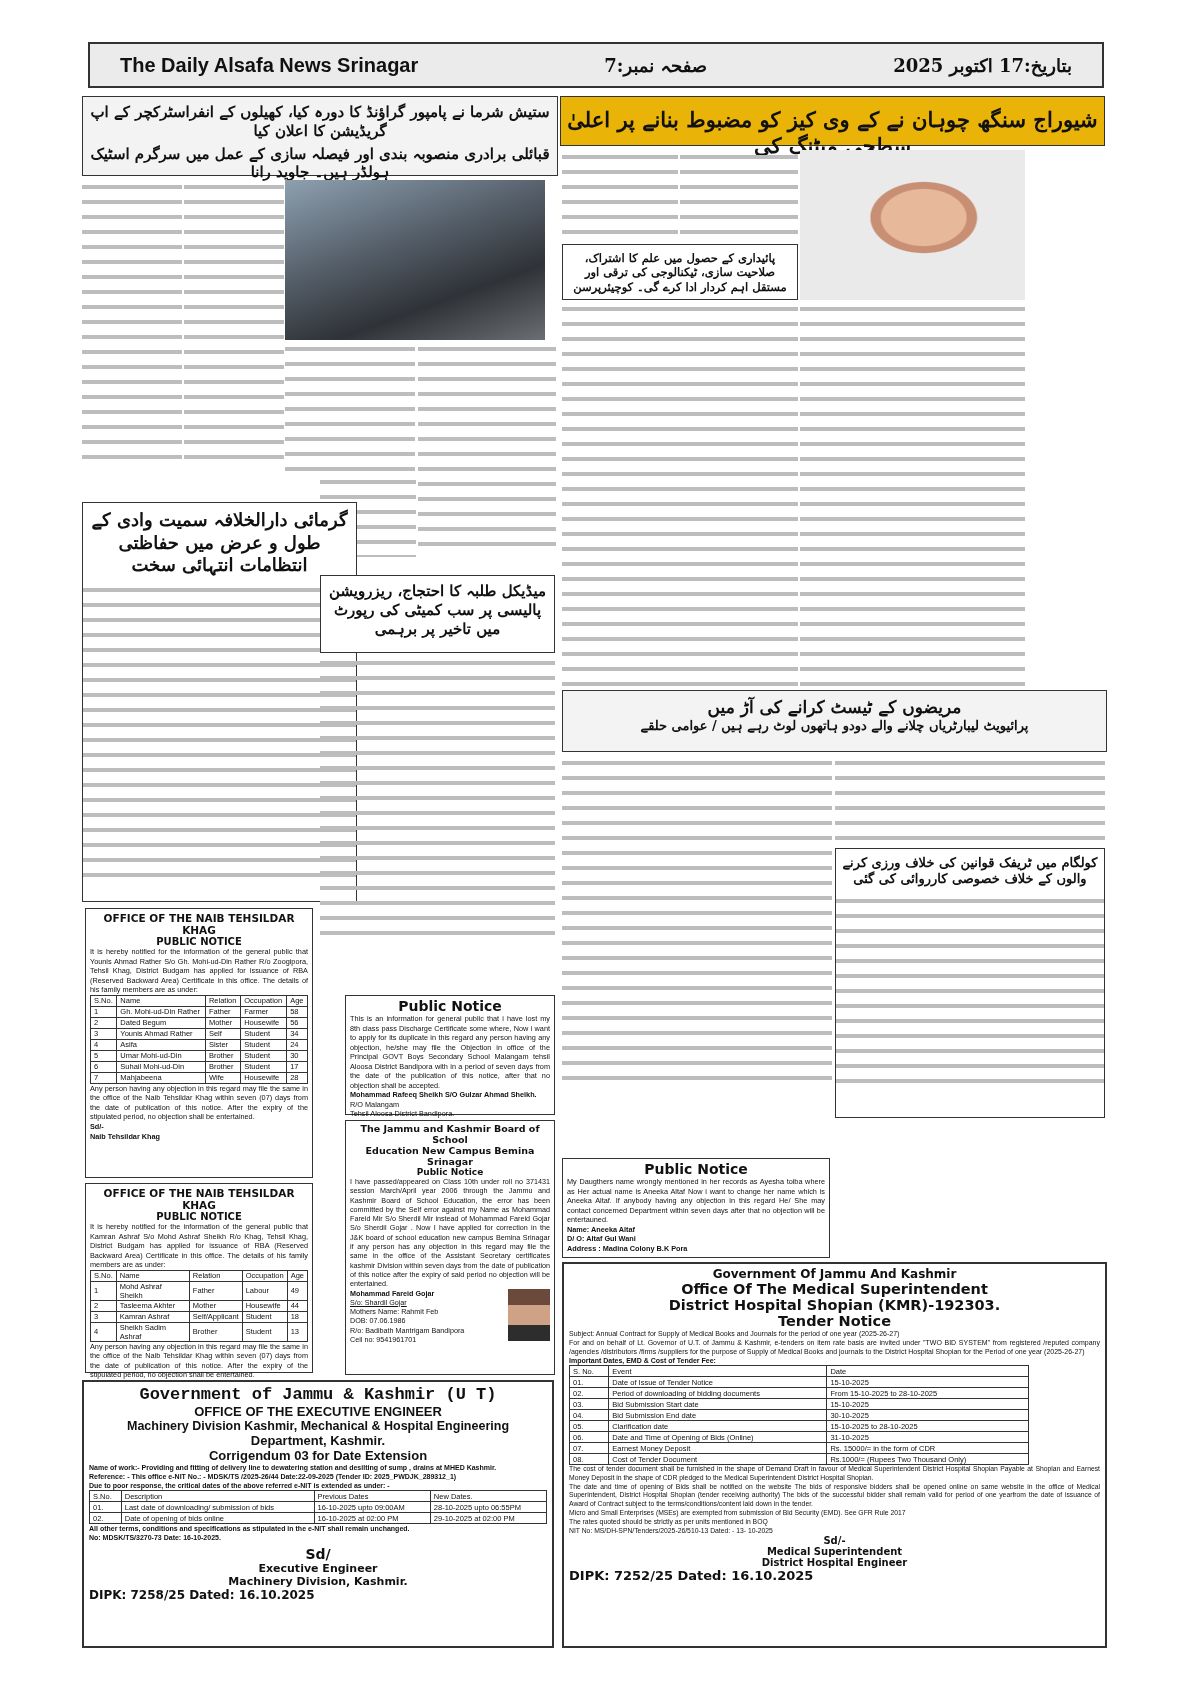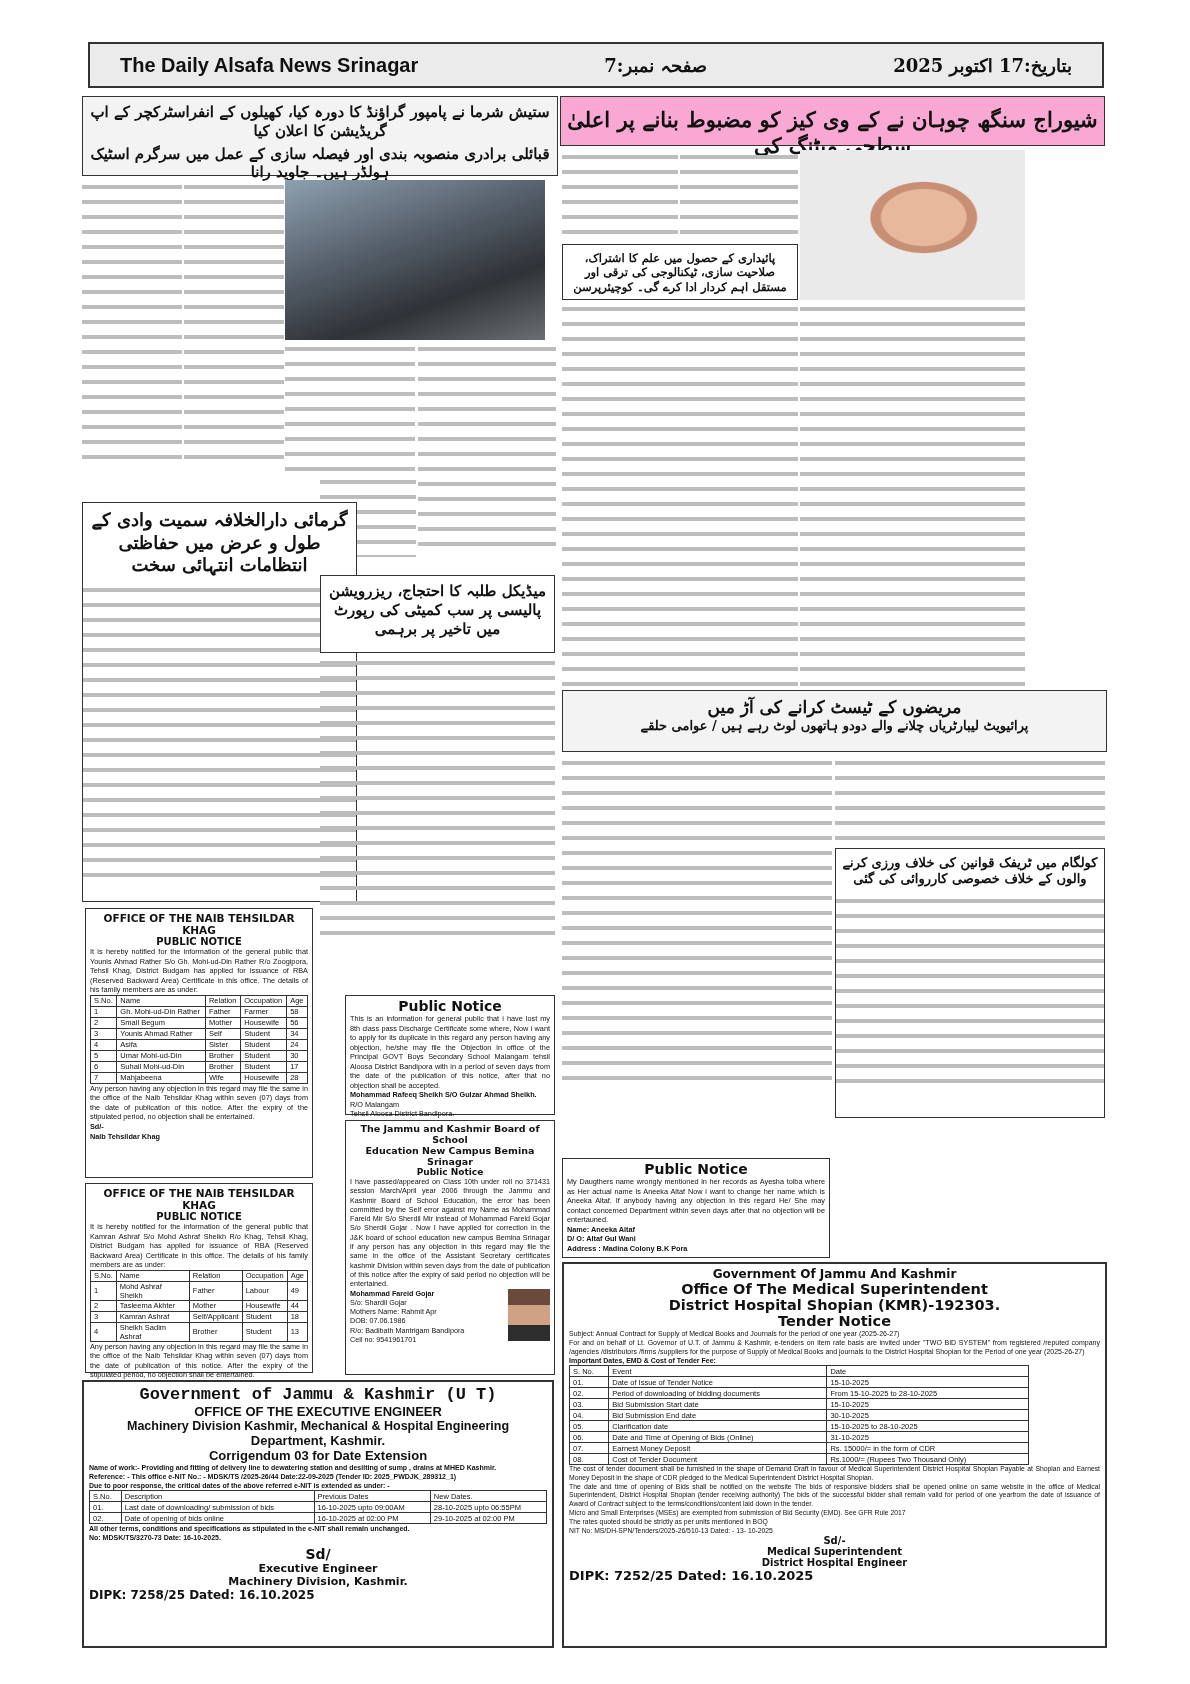--- a/index.html
+++ b/index.html
@@ -23,21 +23,21 @@
 </style>
 </head>
 <body>
 
 <div class="abs masthead">
   <span class="mast-title">The Daily Alsafa News Srinagar</span>
   <span class="mast-page">صفحہ نمبر:7</span>
   <span class="mast-date">بتاریخ:17 اکتوبر 2025</span>
 </div>
 
-<div class="abs box" style="left:560px;top:96px;width:545px;height:50px;background:#f9a8d4;">
+<div class="abs box" style="left:560px;top:96px;width:545px;height:50px;background:#eab308;">
   <div class="head" style="font-size:21px;padding-top:10px;">شیوراج سنگھ چوہان نے کے وی کیز کو مضبوط بنانے پر اعلیٰ سطحی میٹنگ کی</div>
 </div>
 <div class="abs portrait" style="left:800px;top:150px;width:225px;height:150px;"></div>
 <div class="abs urdu urdu-body fill" style="left:800px;top:302px;width:225px;height:385px;">نئی دہلی، 16 اکتوبر (یو این آئی) کسانوں کی بہبود اور دیہی ترقی کے مرکزی وزیر شیوراج سنگھ چوہان نے آج کرشی بھون، نئی دہلی میں ایک اعلیٰ سطحی میٹنگ کی صدارت کی۔</div>
 <div class="abs urdu urdu-body fill" style="left:680px;top:150px;width:118px;height:90px;">نئی دہلی، 16 اکتوبر (یو این آئی) کسانوں کی بہبود اور دیہی ترقی کے مرکزی وزیر شیوراج سنگھ چوہان نے آج کرشی بھون، نئی دہلی میں ایک اعلیٰ سطحی میٹنگ کی صدارت کی۔</div>
 <div class="abs urdu urdu-body fill" style="left:562px;top:150px;width:116px;height:90px;">نئی دہلی، 16 اکتوبر (یو این آئی) کسانوں کی بہبود اور دیہی ترقی کے مرکزی وزیر شیوراج سنگھ چوہان نے آج کرشی بھون، نئی دہلی میں ایک اعلیٰ سطحی میٹنگ کی صدارت کی۔</div>
 <div class="abs box" style="left:562px;top:244px;width:236px;height:56px;">
   <div class="head" style="font-size:11.5px;padding:6px 4px;">پائیداری کے حصول میں علم کا اشتراک، صلاحیت سازی، ٹیکنالوجی کی ترقی اور مستقل اہم کردار ادا کرے گی۔ کوچیئرپرسن</div>
 </div>
 <div class="abs urdu urdu-body fill" style="left:562px;top:302px;width:236px;height:385px;">نئی دہلی، 16 اکتوبر (یو این آئی) کسانوں کی بہبود اور دیہی ترقی کے مرکزی وزیر شیوراج سنگھ چوہان نے آج کرشی بھون، نئی دہلی میں ایک اعلیٰ سطحی میٹنگ کی صدارت کی۔</div>
@@ -90,21 +90,21 @@
     </tr>
     <tr>
           <td>1</td>
           <td>Gh. Mohi-ud-Din Rather</td>
           <td>Father</td>
           <td>Farmer</td>
           <td>58</td>
         </tr>
     <tr>
           <td>2</td>
-          <td>Small Begum</td>
+          <td>Dated Begum</td>
           <td>Mother</td>
           <td>Housewife</td>
           <td>56</td>
         </tr>
     <tr>
           <td>3</td>
           <td>Younis Ahmad Rather</td>
           <td>Self</td>
           <td>Student</td>
           <td>34</td>
@@ -201,22 +201,22 @@
 </div>
 
 <div class="abs box" style="left:345px;top:1120px;width:210px;height:255px;padding:2px 4px;">
   <div class="notice-title" style="font-size:9.5px;">The Jammu and Kashmir Board of School</div>
   <div class="notice-title" style="font-size:9.5px;">Education New Campus Bemina Srinagar</div>
   <div class="notice-title" style="font-size:9px;">Public Notice</div>
   <div class="notice-text" style="font-size:7.2px;line-height:9.3px;">I have passed/appeared on Class 10th under roll no 371431 session March/April year 2006 through the Jammu and Kashmir Board of School Education, the error has been committed by the Self error against my Name as Mohammad Fareid Mir S/o Sherdil Mir instead of Mohammad Fareid Gojar S/o Sherdil Gojar . Now I have applied for correction in the J&amp;K board of school education new campus Bemina Srinagar if any person has any objection in this regard may file the same in the office of the Assistant Secretary certificates kashmir Division within seven days from the date of publication of this notice after the expiry of said period no objection will be entertained.</div>
   <div style="display:flex;justify-content:space-between;">
     <div>
       <div class="notice-text bold" style="font-size:7.2px;line-height:9.3px;">Mohammad Fareid Gojar</div>
-      <div class="notice-text" style="font-size:7.2px;line-height:9.3px;">S/o: Shardil Gojar</div>
-      <div class="notice-text" style="font-size:7.2px;line-height:9.3px;">Mothers Name:  Rahmit Apr</div>
+      <div class="notice-text" style="font-size:7.2px;line-height:9.3px;text-decoration:underline;">S/o: Shardil Gojar</div>
+      <div class="notice-text" style="font-size:7.2px;line-height:9.3px;">Mothers Name:  Rahmit Feb</div>
       <div class="notice-text" style="font-size:7.2px;line-height:9.3px;">DOB: 07.06.1986</div>
       <div class="notice-text" style="font-size:7.2px;line-height:9.3px;">R/o: Badibath Mantrigam Bandipora</div>
       <div class="notice-text" style="font-size:7.2px;line-height:9.3px;">Cell no: 9541961701</div>
     </div>
     <div style="width:42px;height:52px;background:linear-gradient(180deg,#6b4a3c 0 30%,#cfa285 30% 70%,#2d2d2d 70%);"></div>
   </div>
 </div>
 
 <div class="abs box" style="left:562px;top:1158px;width:268px;height:100px;padding:2px 4px;">
   <div class="notice-title" style="font-size:14px;">Public Notice</div>

